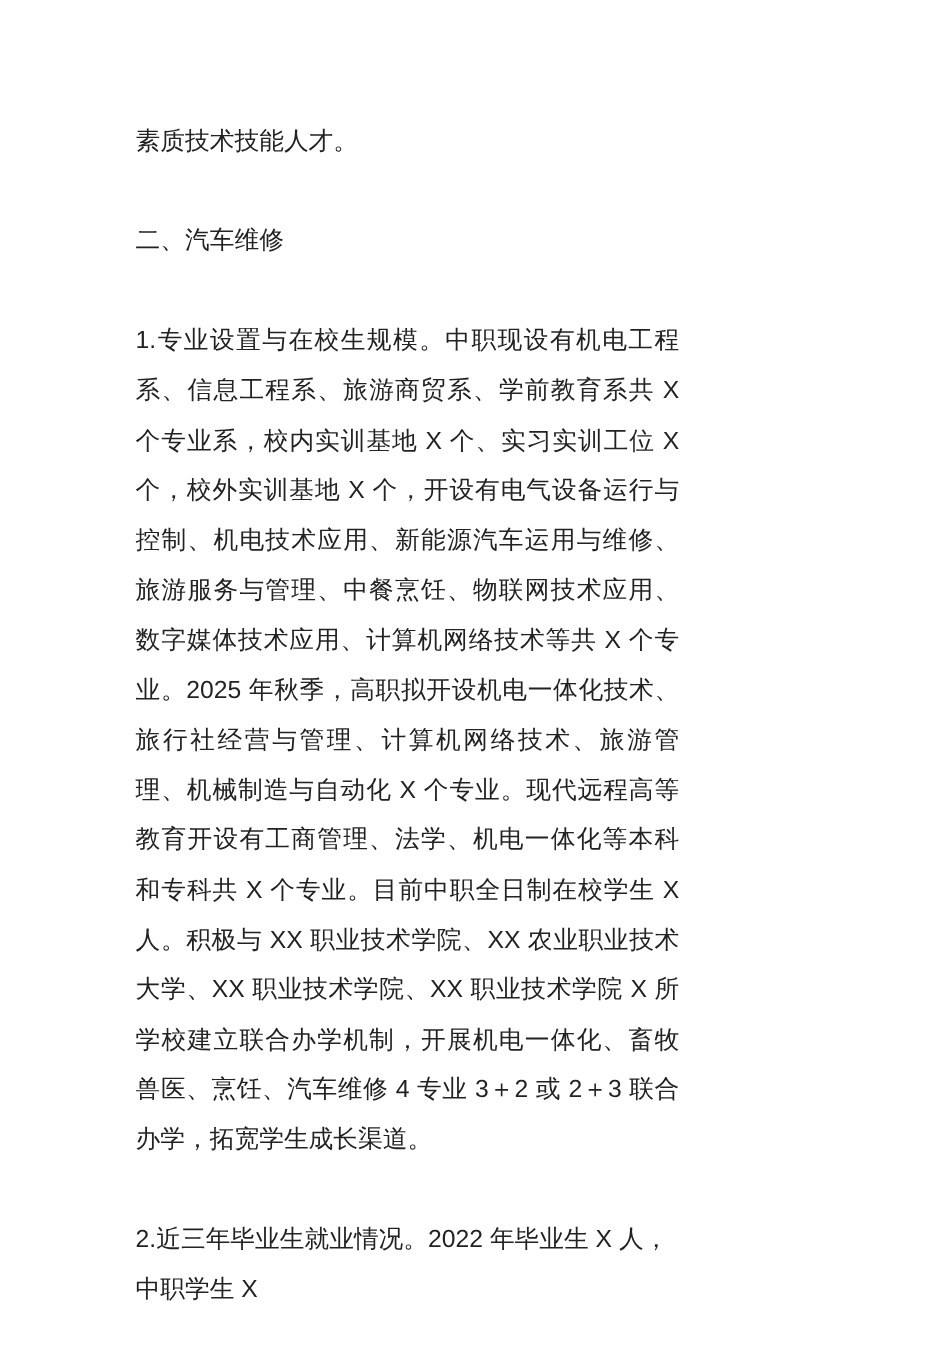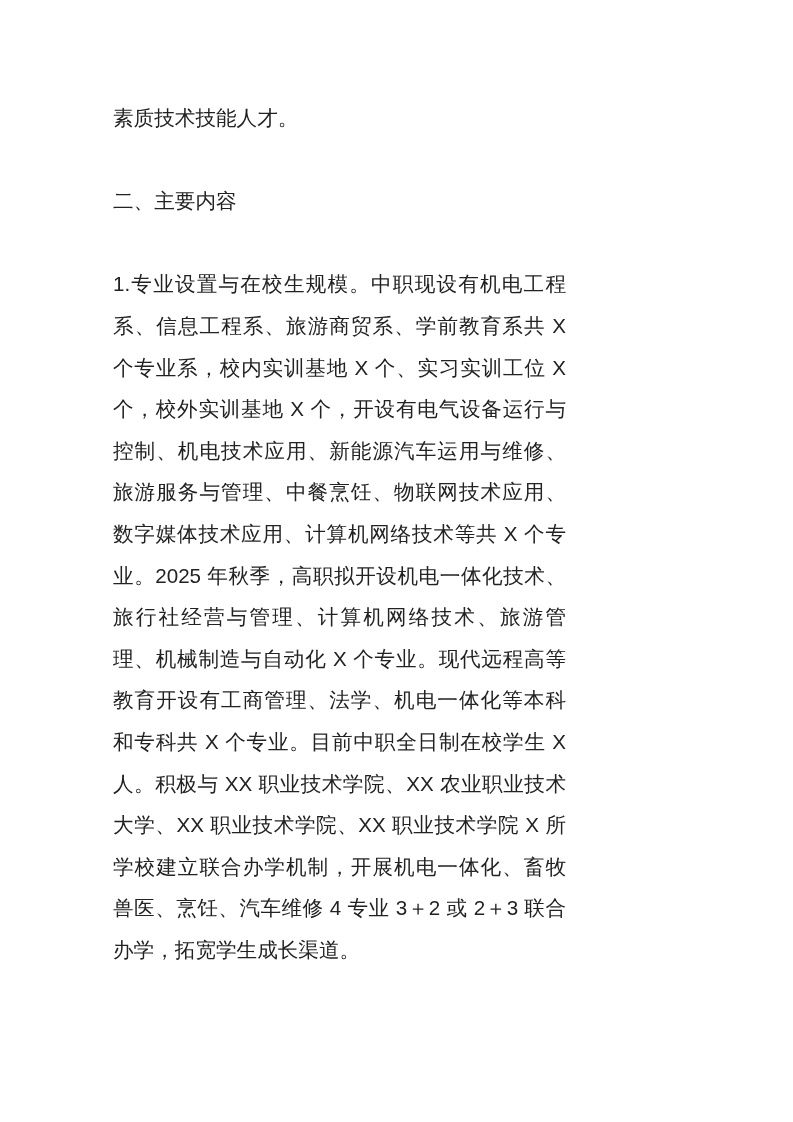--- a/index.html
+++ b/index.html
@@ -32,18 +32,19 @@
   .para.short {
     text-align: left;
   }
 </style>
 </head>
 <body>
 
 <div class="page">
   <p class="para short">素质技术技能人才。</p>
 
-  <p class="para short">二、主要内容</p>
+  <p class="para short">二、汽车维修</p>
 
 
   <p class="para">1.专业设置与在校生规模。中职现设有机电工程系、信息工程系、旅游商贸系、学前教育系共 X 个专业系，校内实训基地 X 个、实习实训工位 X 个，校外实训基地 X 个，开设有电气设备运行与控制、机电技术应用、新能源汽车运用与维修、旅游服务与管理、中餐烹饪、物联网技术应用、数字媒体技术应用、计算机网络技术等共 X 个专业。2025 年秋季，高职拟开设机电一体化技术、旅行社经营与管理、计算机网络技术、旅游管理、机械制造与自动化 X 个专业。现代远程高等教育开设有工商管理、法学、机电一体化等本科和专科共 X 个专业。目前中职全日制在校学生 X 人。积极与 XX 职业技术学院、XX 农业职业技术大学、XX 职业技术学院、XX 职业技术学院 X 所学校建立联合办学机制，开展机电一体化、畜牧兽医、烹饪、汽车维修 4 专业 3＋2 或 2＋3 联合办学，拓宽学生成长渠道。</p>
 
+  <p class="para short">2.近三年毕业生就业情况。2022 年毕业生 X 人，中职学生 X</p>
 </div>
 
 </body></html>

